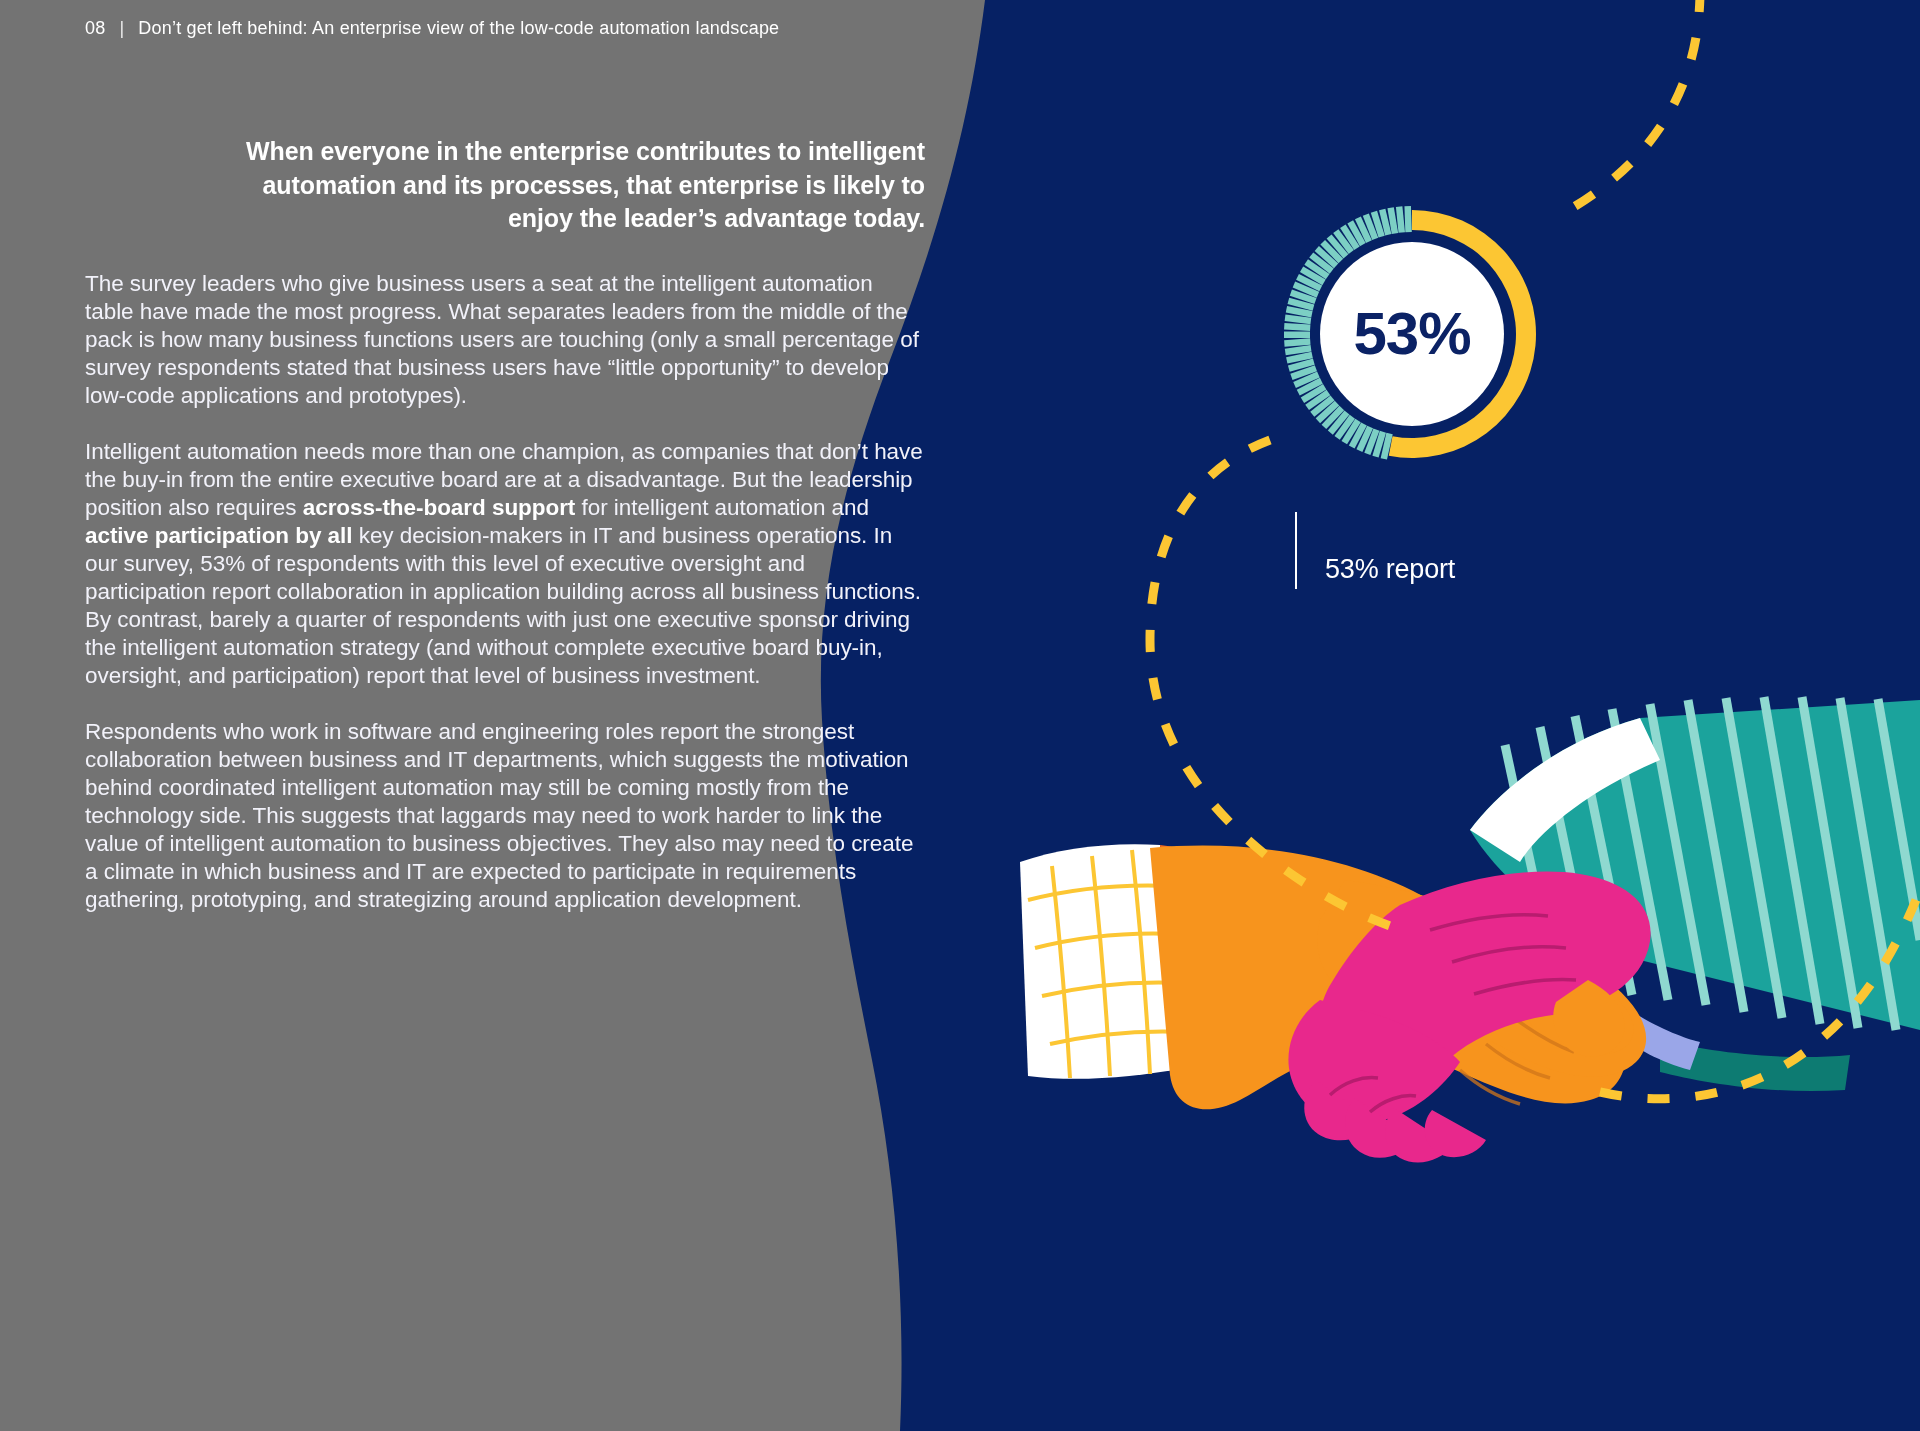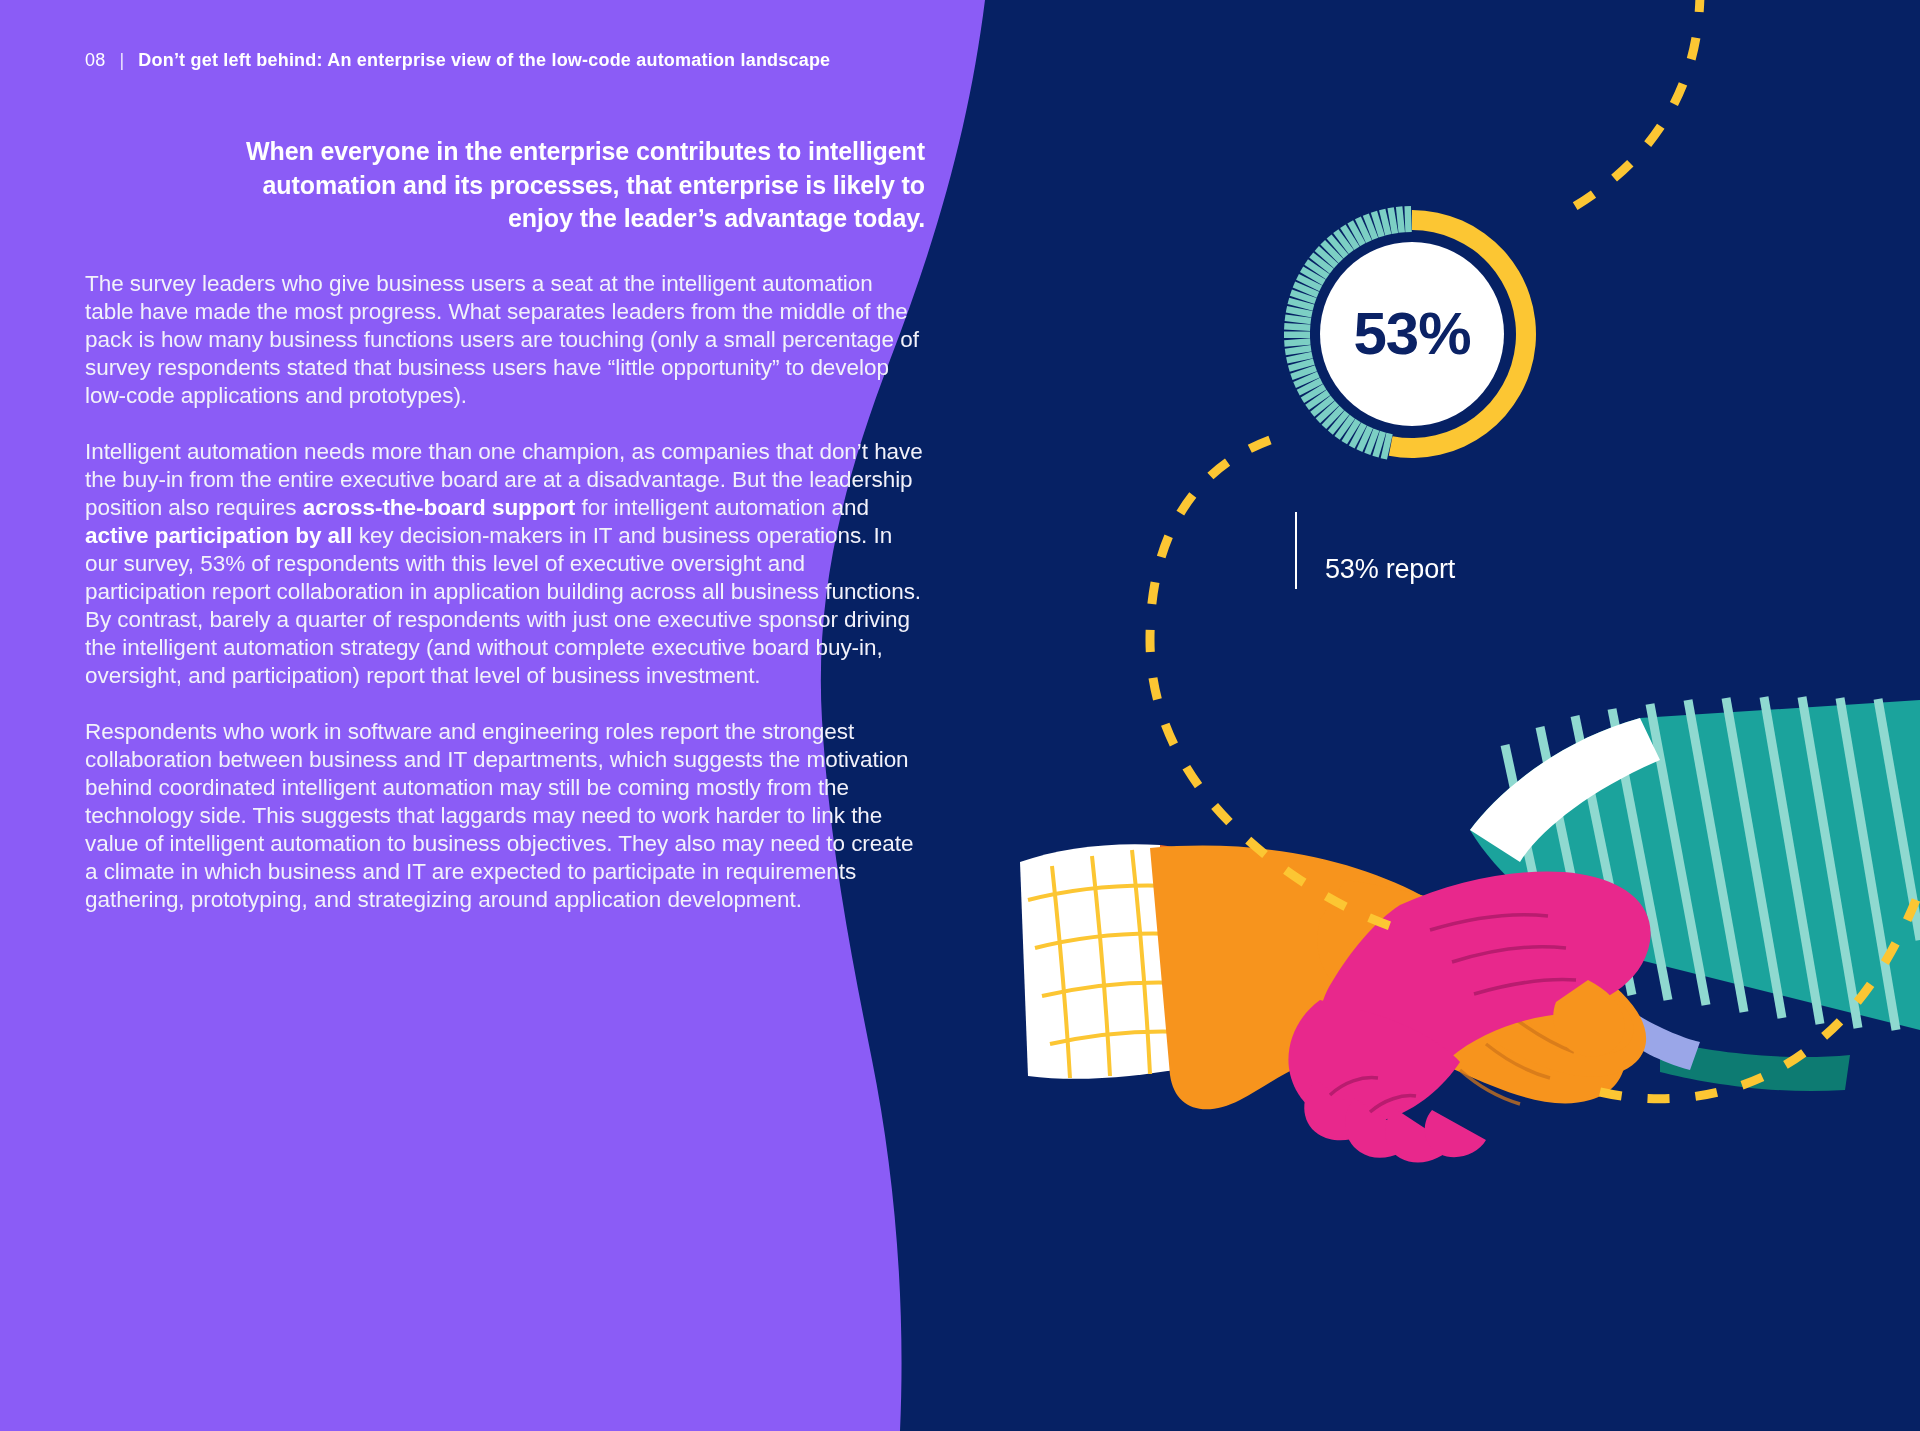--- a/index.html
+++ b/index.html
@@ -7,21 +7,21 @@
   body {
     font-family:"Liberation Sans", sans-serif;
     background:#6a6cb8;
     position:relative;
   }
 
   
   #page {
     position:absolute; inset:0;
     width:1920px; height:1431px;
-    background:#8b5cf6;
+    background:#737373;
     overflow:hidden;
   }
 
   
   #navy-panel {
     position:absolute; top:0; right:0;
     width:1100px; height:1431px;
   }
   #navy-panel svg { display:block; width:100%; height:100%; }
 
@@ -29,21 +29,21 @@
   #header {
     position:absolute; left:85px; top:18px;
     display:flex; align-items:baseline; gap:0px;
     color:#ffffff;
     font-size:18px;
     letter-spacing:0.2px;
     z-index:20;
   }
   #header .pg { font-weight:400; }
   #header .sep { padding:0 14px; opacity:.85; }
-  #header .ttl { font-weight:700;margin-top:32px; }
+  #header .ttl { font-weight:400; }
 
   
   #text-col {
     position:absolute; left:85px; top:135px;
     width:840px;
     z-index:15;
     color:#ffffff;
   }
   #lede {
     font-size:25px;

